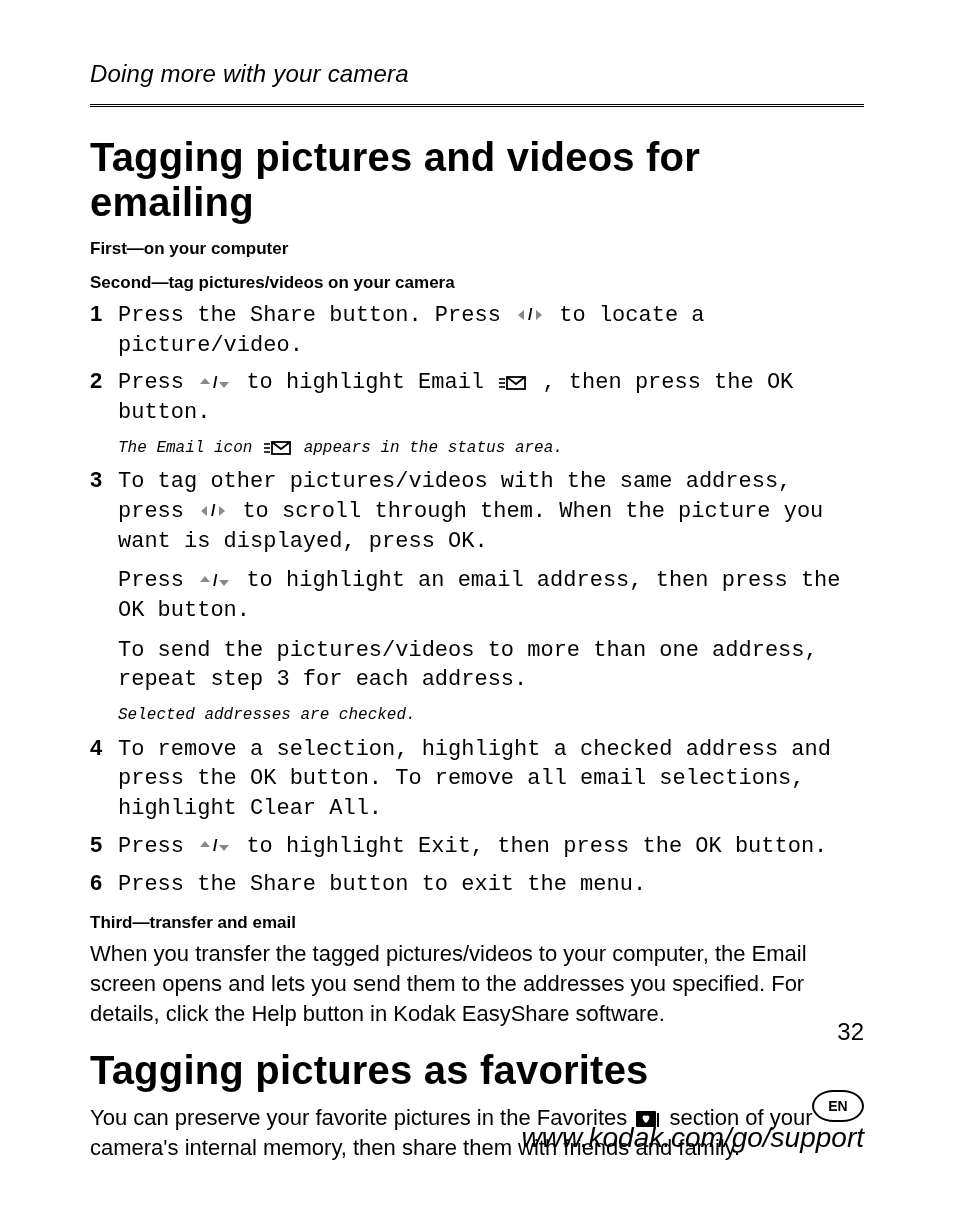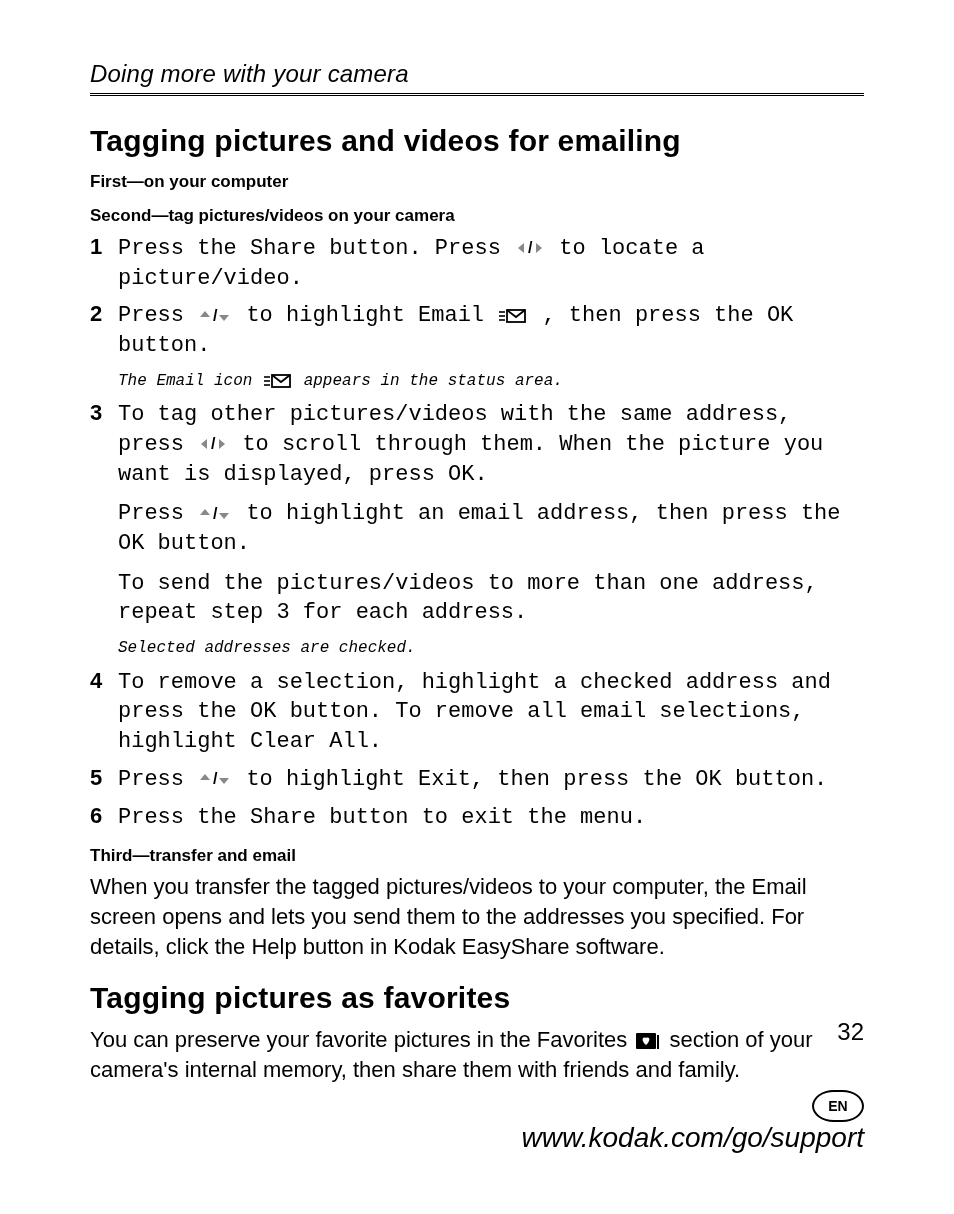--- a/index.html
+++ b/index.html
@@ -13,26 +13,26 @@
     width: 954px;
     height: 1214px;
     box-sizing: border-box;
     padding: 60px 90px 40px 90px;
     position: relative;
   }
   .running-head {
     font-style: italic;
     font-size: 24px;
     letter-spacing: 0.2px;
-    padding-bottom: 5px;
+    padding-bottom: 16px;
     border-bottom: 3px double #000;
     margin-bottom: 28px;
   }
   h2.section {
-    font-size: 30px;
+    font-size: 40px;
     font-weight: 700;
     margin: 0 0 10px 0;
     letter-spacing: 0.2px;
   }
   h3.subsection {
     font-size: 17px;
     font-weight: 700;
     margin: 14px 0 6px 0;
   }
   p.body {

